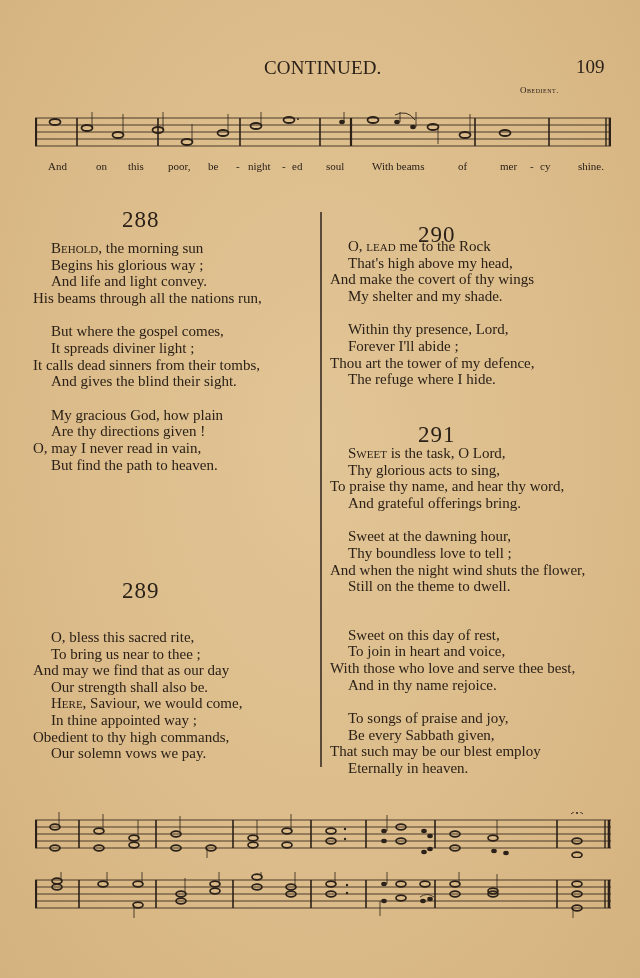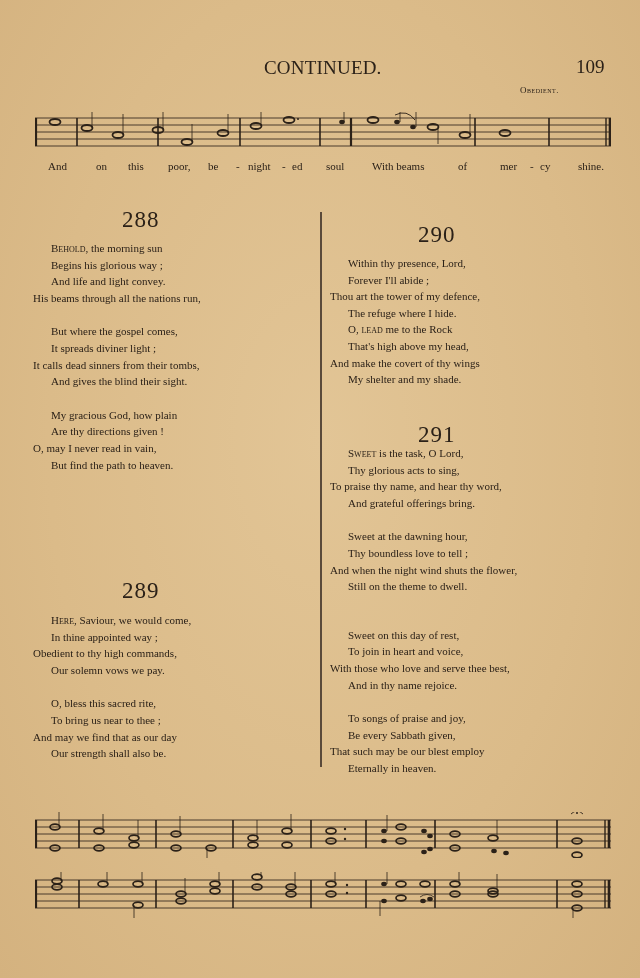--- a/index.html
+++ b/index.html
@@ -17,21 +17,21 @@
 
   .staff { position:absolute; left:35px; width:576px; }
   .staff svg { display:block; }
 
   .lyric-row { left:40px; top:160px; width:570px; height:16px; font-size:11px; font-family:"Liberation Serif", serif; }
   .lyric-row span { position:absolute; top:0; white-space:nowrap; }
 
   .divider { left:320px; top:212px; width:1.5px; height:555px; background:#5a4a3a; }
 
   .hymn-number { font-size:23px; font-family:"Liberation Serif", serif; text-align:left; width:100px; letter-spacing:1px; }
-  .verse { font-size:11px; line-height:16.6px; font-family:"Liberation Serif", serif; white-space:nowrap; }
+  .verse { font-size:15px; line-height:16.6px; font-family:"Liberation Serif", serif; white-space:nowrap; }
   .verse .ln { display:block; }
   .verse .in { padding-left:18px; }
   .sc { font-variant:small-caps; }
 </style>
 </head>
 <body>
 
 <div class="abs header-title">CONTINUED.</div>
 <div class="abs page-number">109</div>
 <div class="abs composer">Obedient.</div>
@@ -132,47 +132,47 @@
   <div style="margin-top:17px;">
     <span class="ln in">My gracious God, how plain</span>
     <span class="ln in">Are thy directions given !</span>
     <span class="ln">O, may I never read in vain,</span>
     <span class="ln in">But find the path to heaven.</span>
   </div>
 </div>
 
 <div class="abs hymn-number" style="left:122px; top:578px;">289</div>
 <div class="abs verse" style="left:33px; top:612px;">
+  <div style="margin-top:17px;">
+    <span class="ln in">O, bless this sacred rite,</span>
+    <span class="ln in">To bring us near to thee ;</span>
+    <span class="ln">And may we find that as our day</span>
+    <span class="ln in">Our strength shall also be.</span>
+  </div>
   <div>
     <span class="ln in"><span class="sc">Here</span><span>, Saviour, we would come,</span></span>
     <span class="ln in">In thine appointed way ;</span>
     <span class="ln">Obedient to thy high commands,</span>
     <span class="ln in">Our solemn vows we pay.</span>
   </div>
-  <div style="margin-top:17px;">
-    <span class="ln in">O, bless this sacred rite,</span>
-    <span class="ln in">To bring us near to thee ;</span>
-    <span class="ln">And may we find that as our day</span>
-    <span class="ln in">Our strength shall also be.</span>
-  </div>
 </div>
 
 <div class="abs hymn-number" style="left:418px; top:207px;margin-top:15px;">290</div>
 <div class="abs verse" style="left:330px; top:238px;">
-  <div style="margin-top:17px;">
-    <span class="ln in">Within thy presence, Lord,</span>
-    <span class="ln in">Forever I'll abide ;</span>
-    <span class="ln">Thou art the tower of my defence,</span>
-    <span class="ln in">The refuge where I hide.</span>
-  </div>
   <div>
     <span class="ln in"><span class="sc">O, lead</span><span> me to the Rock</span></span>
     <span class="ln in">That's high above my head,</span>
     <span class="ln">And make the covert of thy wings</span>
     <span class="ln in">My shelter and my shade.</span>
+  </div>
+  <div style="margin-top:17px;">
+    <span class="ln in">Within thy presence, Lord,</span>
+    <span class="ln in">Forever I'll abide ;</span>
+    <span class="ln">Thou art the tower of my defence,</span>
+    <span class="ln in">The refuge where I hide.</span>
   </div>
 </div>
 
 <div class="abs hymn-number" style="left:418px; top:422px;">291</div>
 <div class="abs verse" style="left:330px; top:445px;">
   <div>
     <span class="ln in"><span class="sc">Sweet</span><span> is the task, O Lord,</span></span>
     <span class="ln in">Thy glorious acts to sing,</span>
     <span class="ln">To praise thy name, and hear thy word,</span>
     <span class="ln in">And grateful offerings bring.</span>

